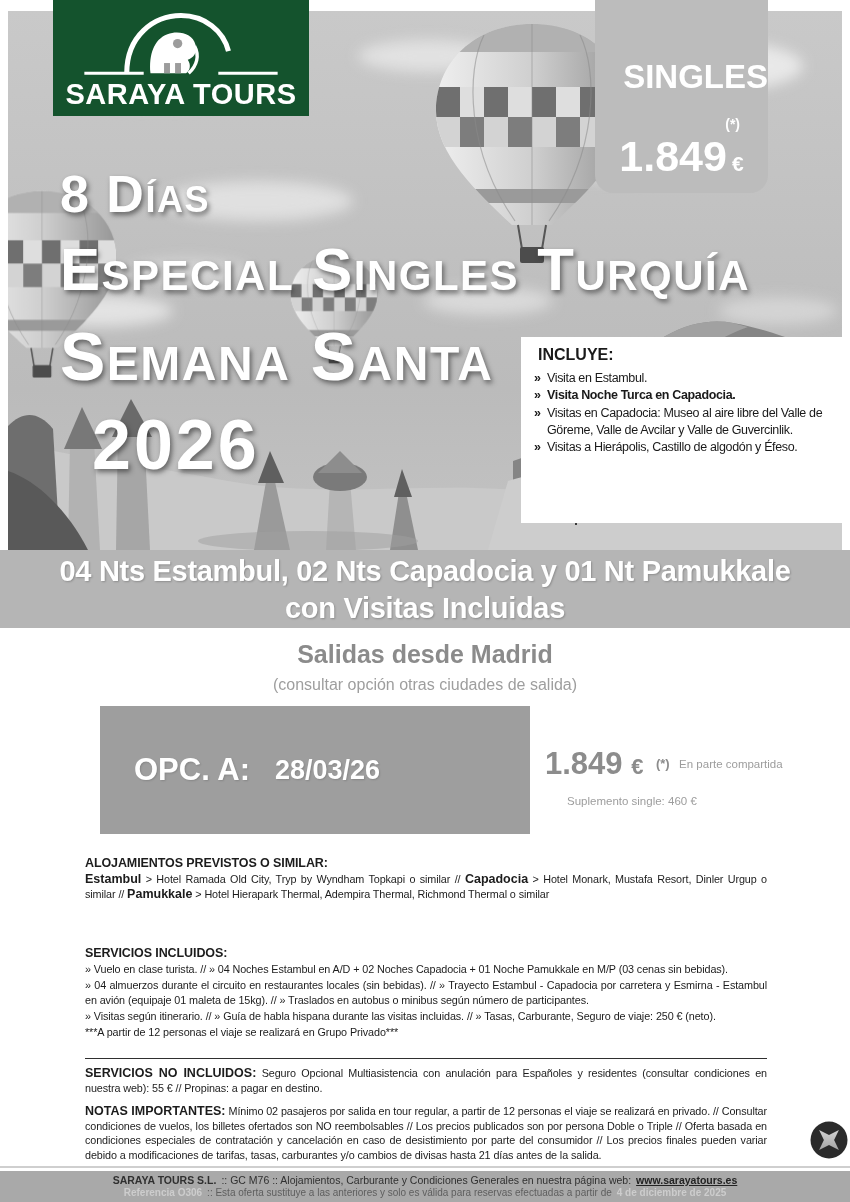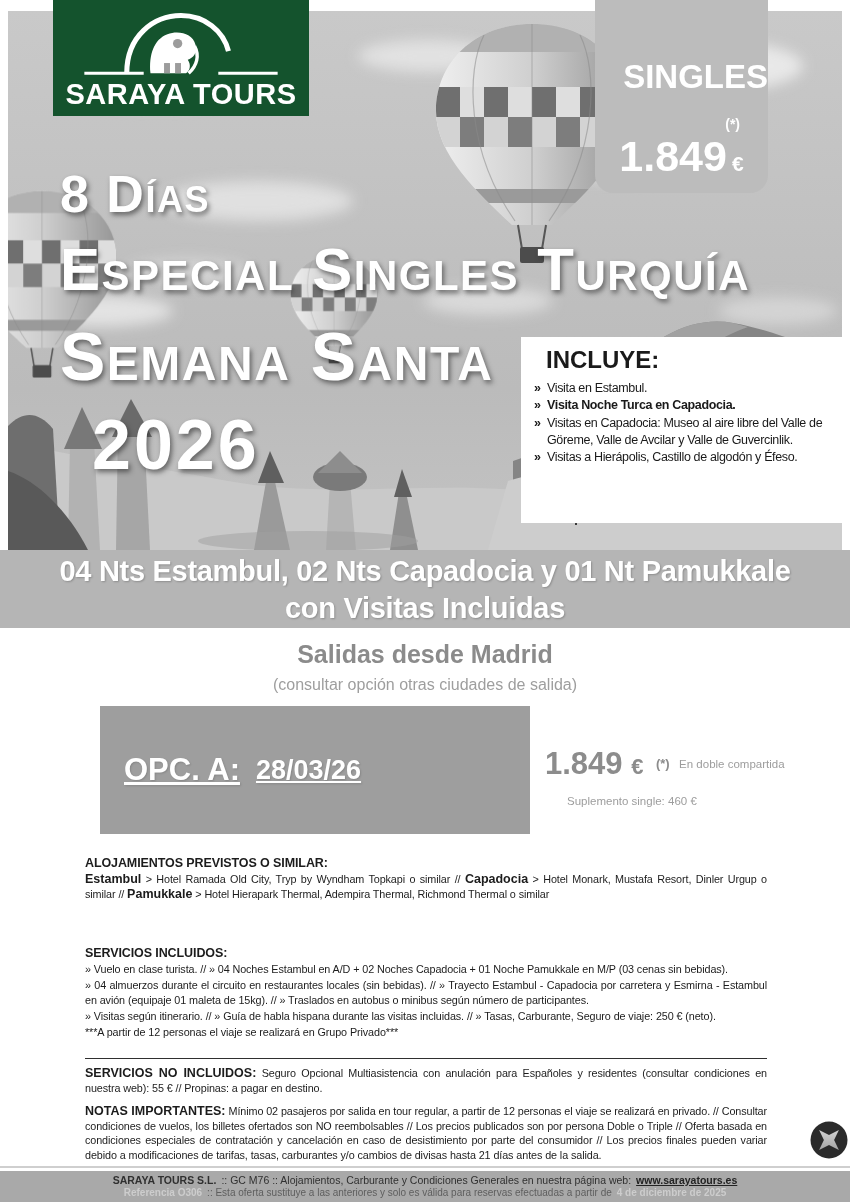--- a/index.html
+++ b/index.html
@@ -24,41 +24,41 @@
 
   .hero-line{position:absolute;color:#fff;font-weight:700;font-variant:small-caps;
              letter-spacing:1.5px;text-shadow:2px 3px 5px rgba(40,40,40,.6);white-space:nowrap;line-height:1;}
   .hl1{left:60px;top:168px;font-size:52px;}
   .hl2{left:60px;top:240px;font-size:60px;}
   .hl3{left:60px;top:322px;font-size:68px;}
   .hl4{left:92px;top:410px;font-size:70px;letter-spacing:3px;}
 
   .incluye-box{position:absolute;left:521px;top:337px;width:325px;height:186px;background:#fff;
                box-sizing:border-box;padding:9px 9px 9px 13px;color:#1a1a1a;}
-  .incluye-h{font-size:24px;font-weight:700;margin:0 0 6px 12px;}
+  .incluye-h{font-size:16px;font-weight:700;margin:0 0 6px 4px;}
   .incluye-ul{list-style:none;margin:0;padding:0;font-size:12.5px;line-height:1.38;letter-spacing:-.35px;}
   .incluye-ul li{display:flex;}
   .mk{width:13px;flex:0 0 13px;font-weight:700;}
   .tx.b{font-weight:700;}
 
   
   .banner{position:absolute;left:0;top:550px;width:850px;height:78px;background:#b5b5b5;
           text-align:center;color:#fff;font-weight:700;font-size:29px;line-height:37px;
           letter-spacing:-.3px;padding-top:3px;box-sizing:border-box;
           text-shadow:1px 1px 2px rgba(0,0,0,.22);}
 
   
   .salidas-title{position:absolute;top:640px;width:100%;text-align:center;color:#8b8b8b;
                  font-size:25px;font-weight:700;}
   .salidas-sub{position:absolute;top:676px;width:100%;text-align:center;color:#9e9e9e;font-size:16px;}
 
   
   .opc-box{position:absolute;left:100px;top:706px;width:430px;height:128px;background:#9e9e9e;
-           display:flex;align-items:center;padding-left:24px;box-sizing:border-box;gap:16px;
-           color:#fff;text-shadow:1px 1px 2px rgba(0,0,0,.15);text-decoration:underline;}
+           display:flex;align-items:center;padding-left:34px;box-sizing:border-box;gap:25px;
+           color:#fff;text-shadow:1px 1px 2px rgba(0,0,0,.15);}
   .opc-label{font-size:31px;font-weight:700;}
   .opc-date{font-size:27px;font-weight:700;}
 
   .price-block{position:absolute;left:545px;top:746px;width:300px;}
   .pd-row{white-space:nowrap;}
   .pd-price{font-size:31px;font-weight:700;color:#8c8c8c;}
   .pd-ast{font-size:13px;font-weight:700;color:#8c8c8c;margin-left:8px;vertical-align:6px;}
   .pd-note{font-size:11.5px;color:#9d9d9d;margin-left:5px;vertical-align:6px;}
   .pd-sup{font-size:11.5px;color:#9d9d9d;margin-top:13px;margin-left:22px;}
 
@@ -261,21 +261,21 @@
 
   <div class="opc-box">
     <span class="opc-label">OPC. A:</span>
     <span class="opc-date">28/03/26</span>
   </div>
 
   <div class="price-block">
     <div class="pd-row">
       <span class="pd-price">1.849</span><span class="pd-price"> </span><span class="pd-price" style="font-size:22px;">€</span>
       <span class="pd-ast">(*)</span>
-      <span class="pd-note">En doble compartida</span>
+      <span class="pd-note">En parte compartida</span>
     </div>
     <div class="pd-sup">Suplemento single: 460 €</div>
   </div>
 
   <div class="sec" id="alojamientos">
     <span class="sec-h">ALOJAMIENTOS PREVISTOS O SIMILAR:</span>
     <p>
       
     <span class="inline-h">Estambul</span><span> &gt; Hotel Ramada Old City, Tryp by Wyndham Topkapi o similar // </span><span class="inline-h">Capadocia</span><span> &gt; Hotel Monark, Mustafa Resort, Dinler Urgup o similar // </span><span class="inline-h">Pamukkale</span><span> &gt; Hotel Hierapark Thermal, Adempira Thermal, Richmond Thermal o similar</span></p>
   </div>

